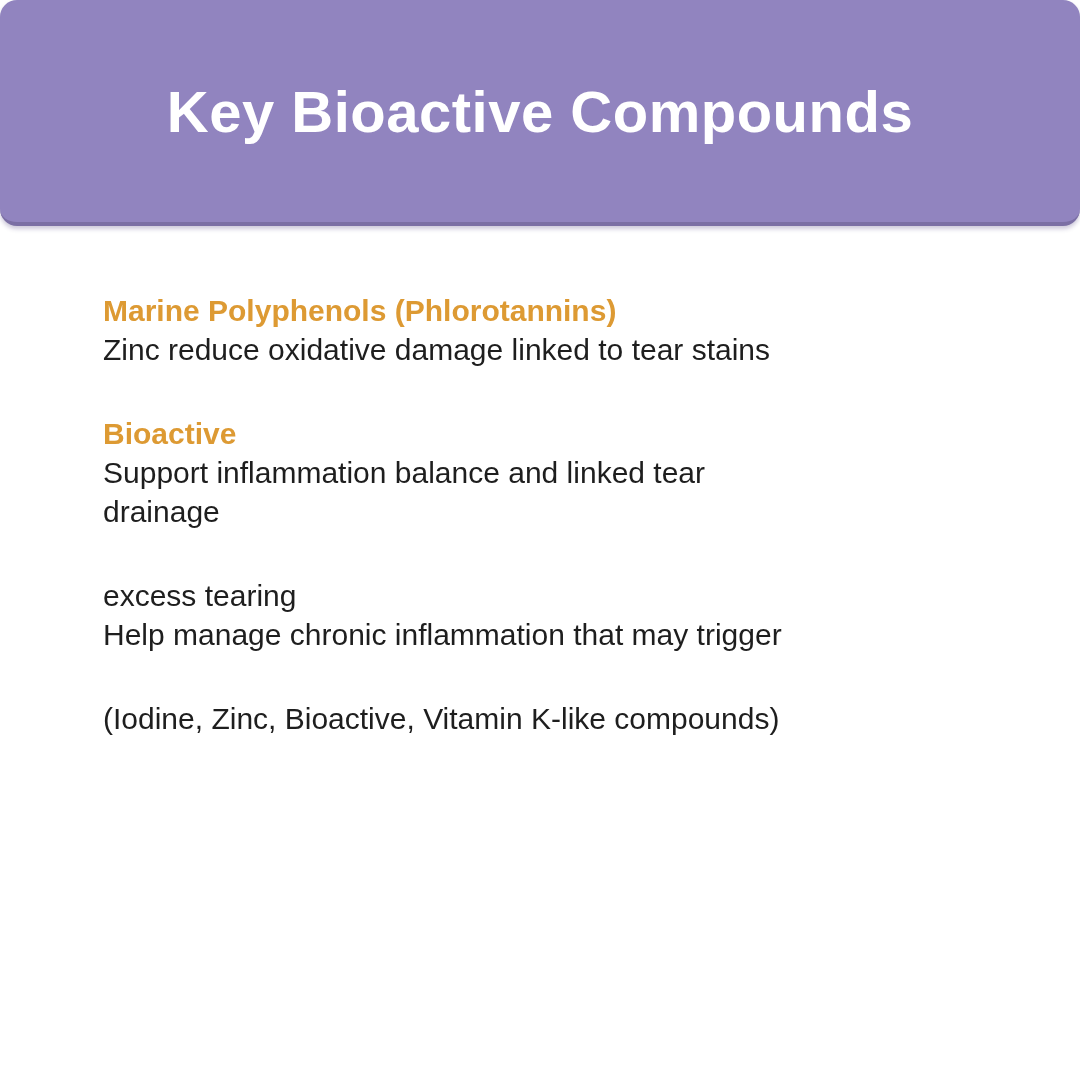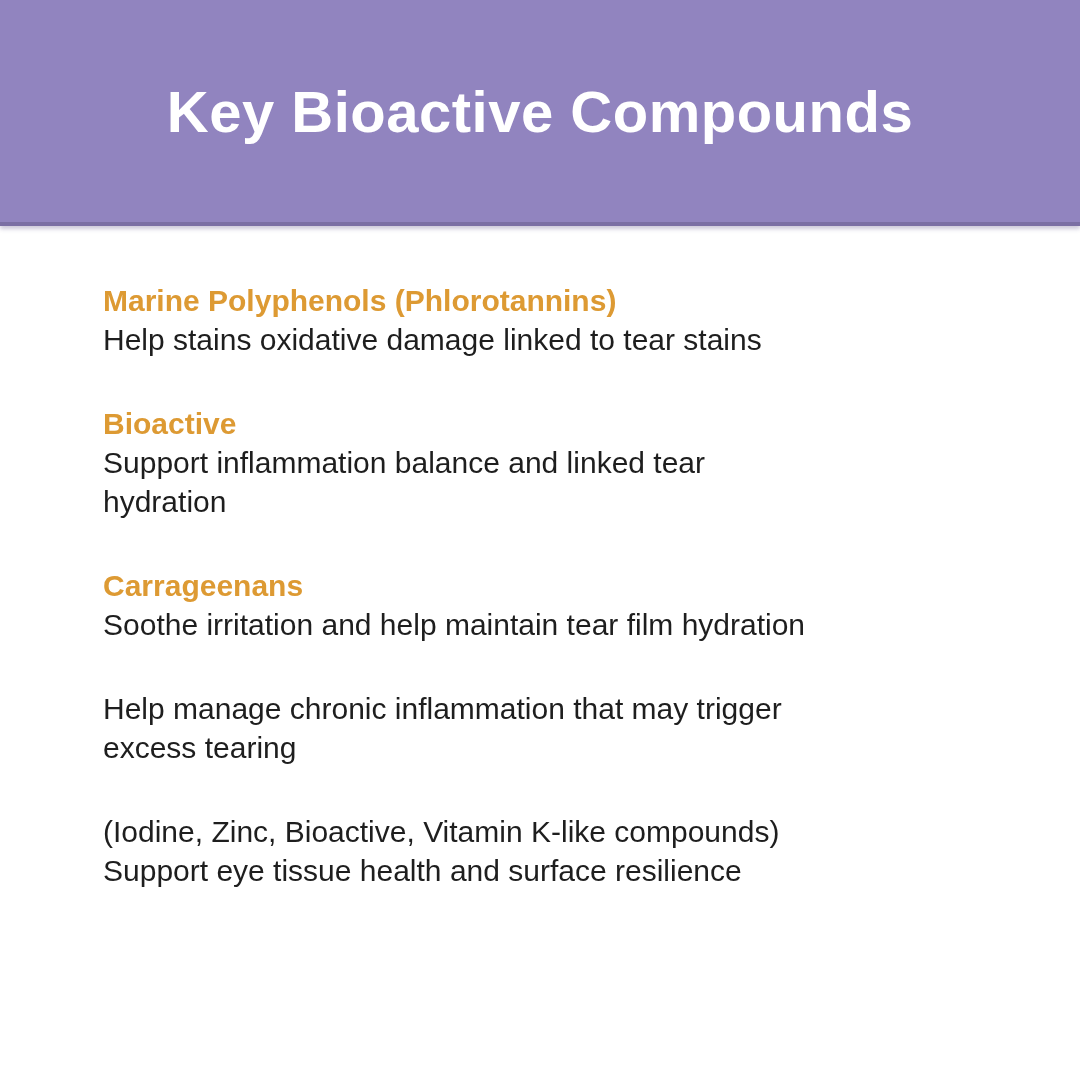--- a/index.html
+++ b/index.html
@@ -20,38 +20,39 @@
     top: 0;
     left: 0;
     width: 100%;
     height: 222px;
     background: var(--purple, #9184bf);
     border-bottom: 4px solid var(--purple-dark, #7b6fa4);
     box-shadow: 0 3px 4px rgba(60, 45, 110, 0.25);
     display: flex;
     align-items: center;
     justify-content: center;
+    border-radius: 17px;
   }
   .page-title {
     margin: 0;
     color: var(--title-color, #ffffff);
     font-size: 58px;
     font-weight: bold;
     letter-spacing: 0.5px;
     text-align: center;
   }
   .content {
     position: absolute;
     top: 226px;
     left: 103px;
     right: 40px;
     padding-top: 55px;
   }
   .compound {
-    margin: 0 0 45px 0;
+    margin: 10px 0 45px 0;
   }
   .compound h2 {
     margin: 0;
     font-size: 30px;
     line-height: 39px;
     font-weight: bold;
     color: var(--heading-orange, #dd9a33);
   }
   .compound p.line {
     margin: 0;
@@ -68,38 +69,33 @@
 <div class="canvas">
 
   <header class="header-banner">
     <h1 class="page-title">Key Bioactive Compounds</h1>
   </header>
 
   <main class="content">
 
     <section class="compound">
       <h2>Marine Polyphenols (Phlorotannins)</h2>
-      <p class="line">Help stains oxidative damage linked to tear stains</p>
+      <p class="line">Zinc reduce oxidative damage linked to tear stains</p>
     </section>
 
     <section class="compound">
       <h2>Bioactive</h2>
       <p class="line">Support inflammation balance and linked tear</p>
-      <p class="line">hydration</p>
+      <p class="line">drainage</p>
     </section>
 
-    <section class="compound">
-      <h2>Carrageenans</h2>
-      <p class="line">Soothe irritation and help maintain tear film hydration</p>
-    </section>
 
     <section class="compound">
+      <p class="line">excess tearing</p>
       <p class="line">Help manage chronic inflammation that may trigger</p>
-      <p class="line">excess tearing</p>
     </section>
 
     <section class="compound">
       <p class="line">(Iodine, Zinc, Bioactive, Vitamin K-like compounds)</p>
-      <p class="line">Support eye tissue health and surface resilience</p>
     </section>
 
   </main>
 </div>
 
 </body></html>

